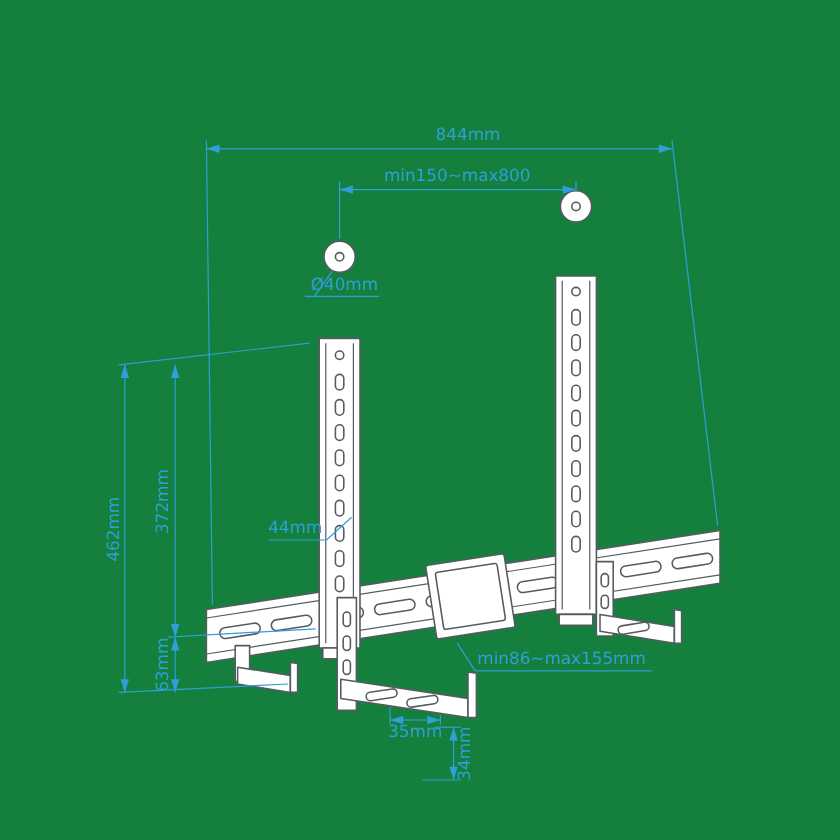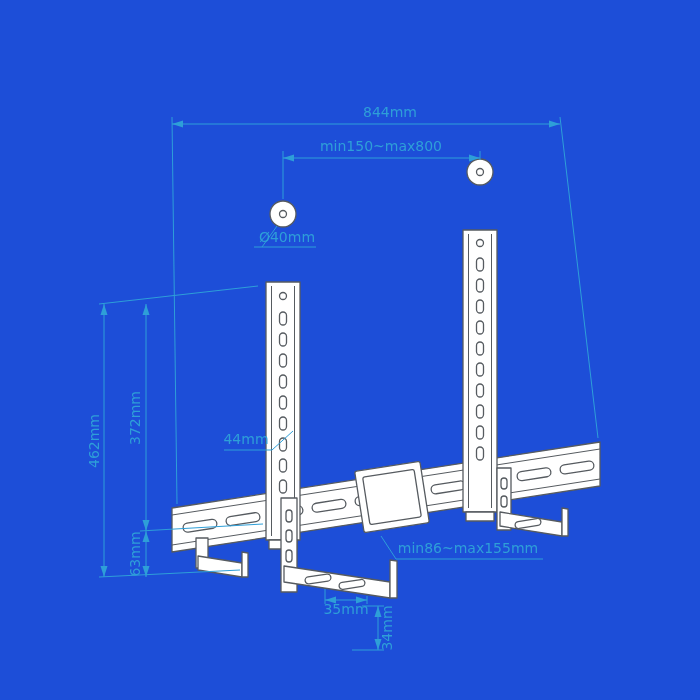--- a/index.html
+++ b/index.html
@@ -3,21 +3,21 @@
 <meta charset="utf-8">
 <style>
   :root{
     --line:#565b60;
     --dim:#2e9fd8;
   }
   html,body{margin:0;padding:0;background:#fff;}
   .canvas{
     position:relative;
     width:700px;height:700px;
-    background:#1d4ed8;
+    background:#15803d;
     overflow:hidden;
   }
   svg{display:block;}
   .ln{stroke:var(--line);fill:none;stroke-width:1.3;stroke-linecap:round;stroke-linejoin:round;}
   .lnf{stroke:var(--line);fill:#ffffff;stroke-width:1.3;stroke-linejoin:round;}
   .lnt{stroke:var(--line);fill:none;stroke-width:1;}
   .dl{stroke:var(--dim);fill:none;stroke-width:1;}
   .da{fill:var(--dim);stroke:none;}
   .dt{fill:var(--dim);font-family:"DejaVu Sans", sans-serif;font-size:14px;}
 </style>

